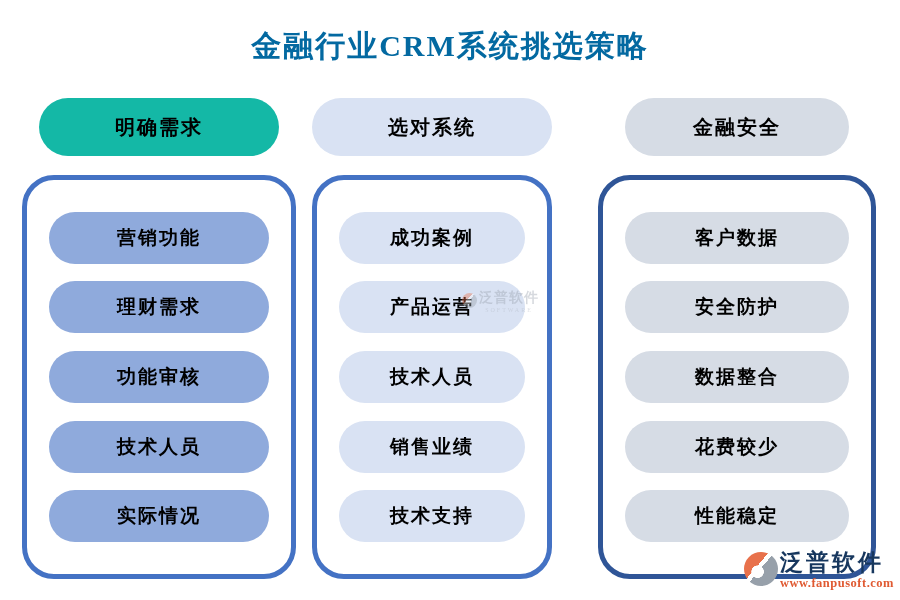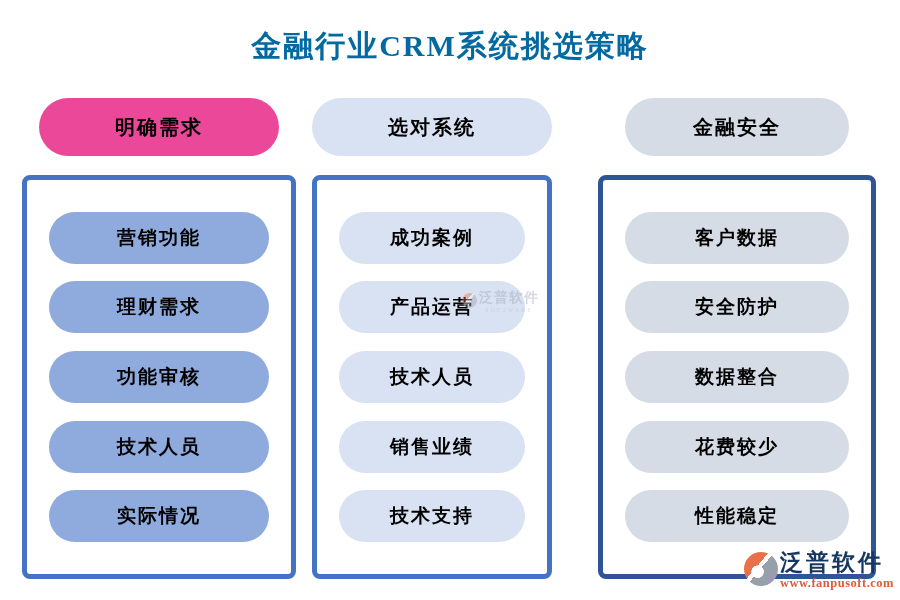--- a/index.html
+++ b/index.html
@@ -37,30 +37,30 @@
     border-radius: 29px;
     margin: 0 auto;
     display: flex;
     align-items: center;
     justify-content: center;
     font-size: 20px;
     font-weight: bold;
     color: #000000;
     letter-spacing: 2px;
   }
-  #col-0 .header-pill { background: #ec4899; text-align: center; }
+  #col-0 .header-pill { background: #14b8a6; text-align: center; }
   #col-1 .header-pill { background: #D9E2F3; }
   #col-2 .header-pill { background: #D6DCE5; width: 224px; }
 
   .column-box {
     margin-top: 19px;
     height: 404px;
     box-sizing: border-box;
     border: 5px solid #4472C4;
-    border-radius: 8px;
+    border-radius: 32px;
     background: #ffffff;
     display: flex;
     flex-direction: column;
     justify-content: space-evenly;
     padding: 14px 12px;
   }
   #col-2 .column-box { border-color: #2F5597; }
 
   .item-pill {
     height: 52px;

